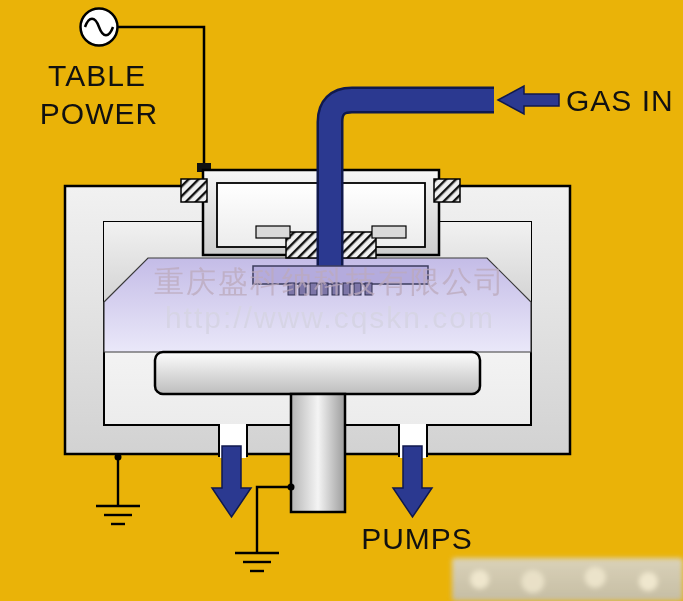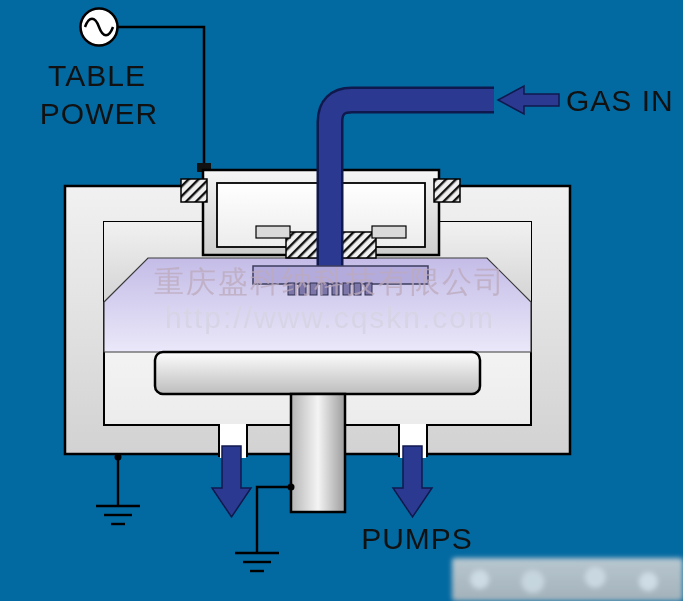--- a/index.html
+++ b/index.html
@@ -1,17 +1,17 @@
 <!DOCTYPE html>
 <html><head>
 <meta charset="utf-8">
 <style>
   html,body{margin:0;padding:0;background:#ffffff;}
   .stage{
-    position:relative;width:683px;height:601px;background:#0369a1;overflow:hidden;
+    position:relative;width:683px;height:601px;background:#eab308;overflow:hidden;
     font-family:"Liberation Sans","DejaVu Sans",sans-serif;
   }
   .stage svg{position:absolute;left:0;top:0;}
   .diagram-label{
     font-family:"Liberation Sans","DejaVu Sans",sans-serif;
     font-size:30px;fill:#111;letter-spacing:1px;
   }
   .watermark-text{
     font-family:"Liberation Sans","DejaVu Sans",sans-serif;
     font-size:30px;letter-spacing:2px;

